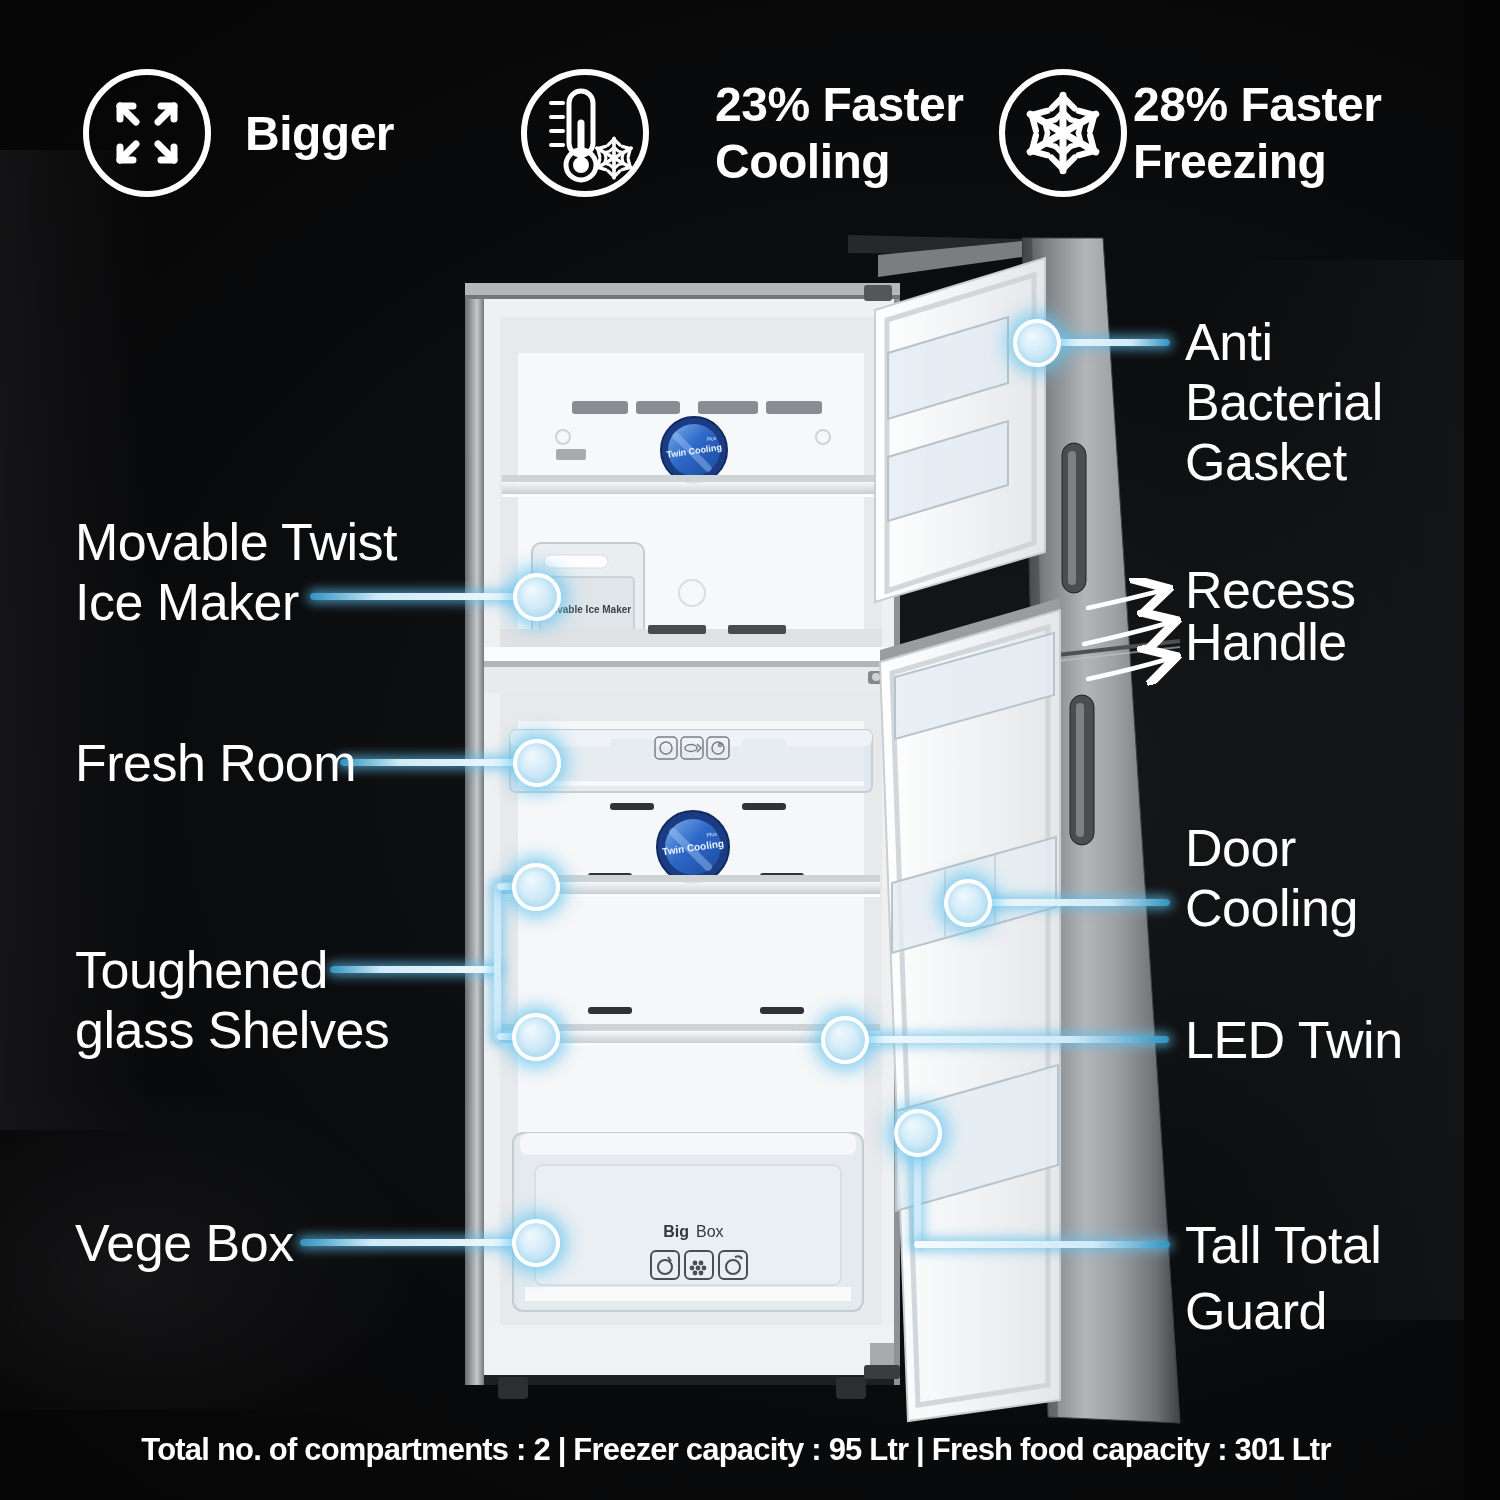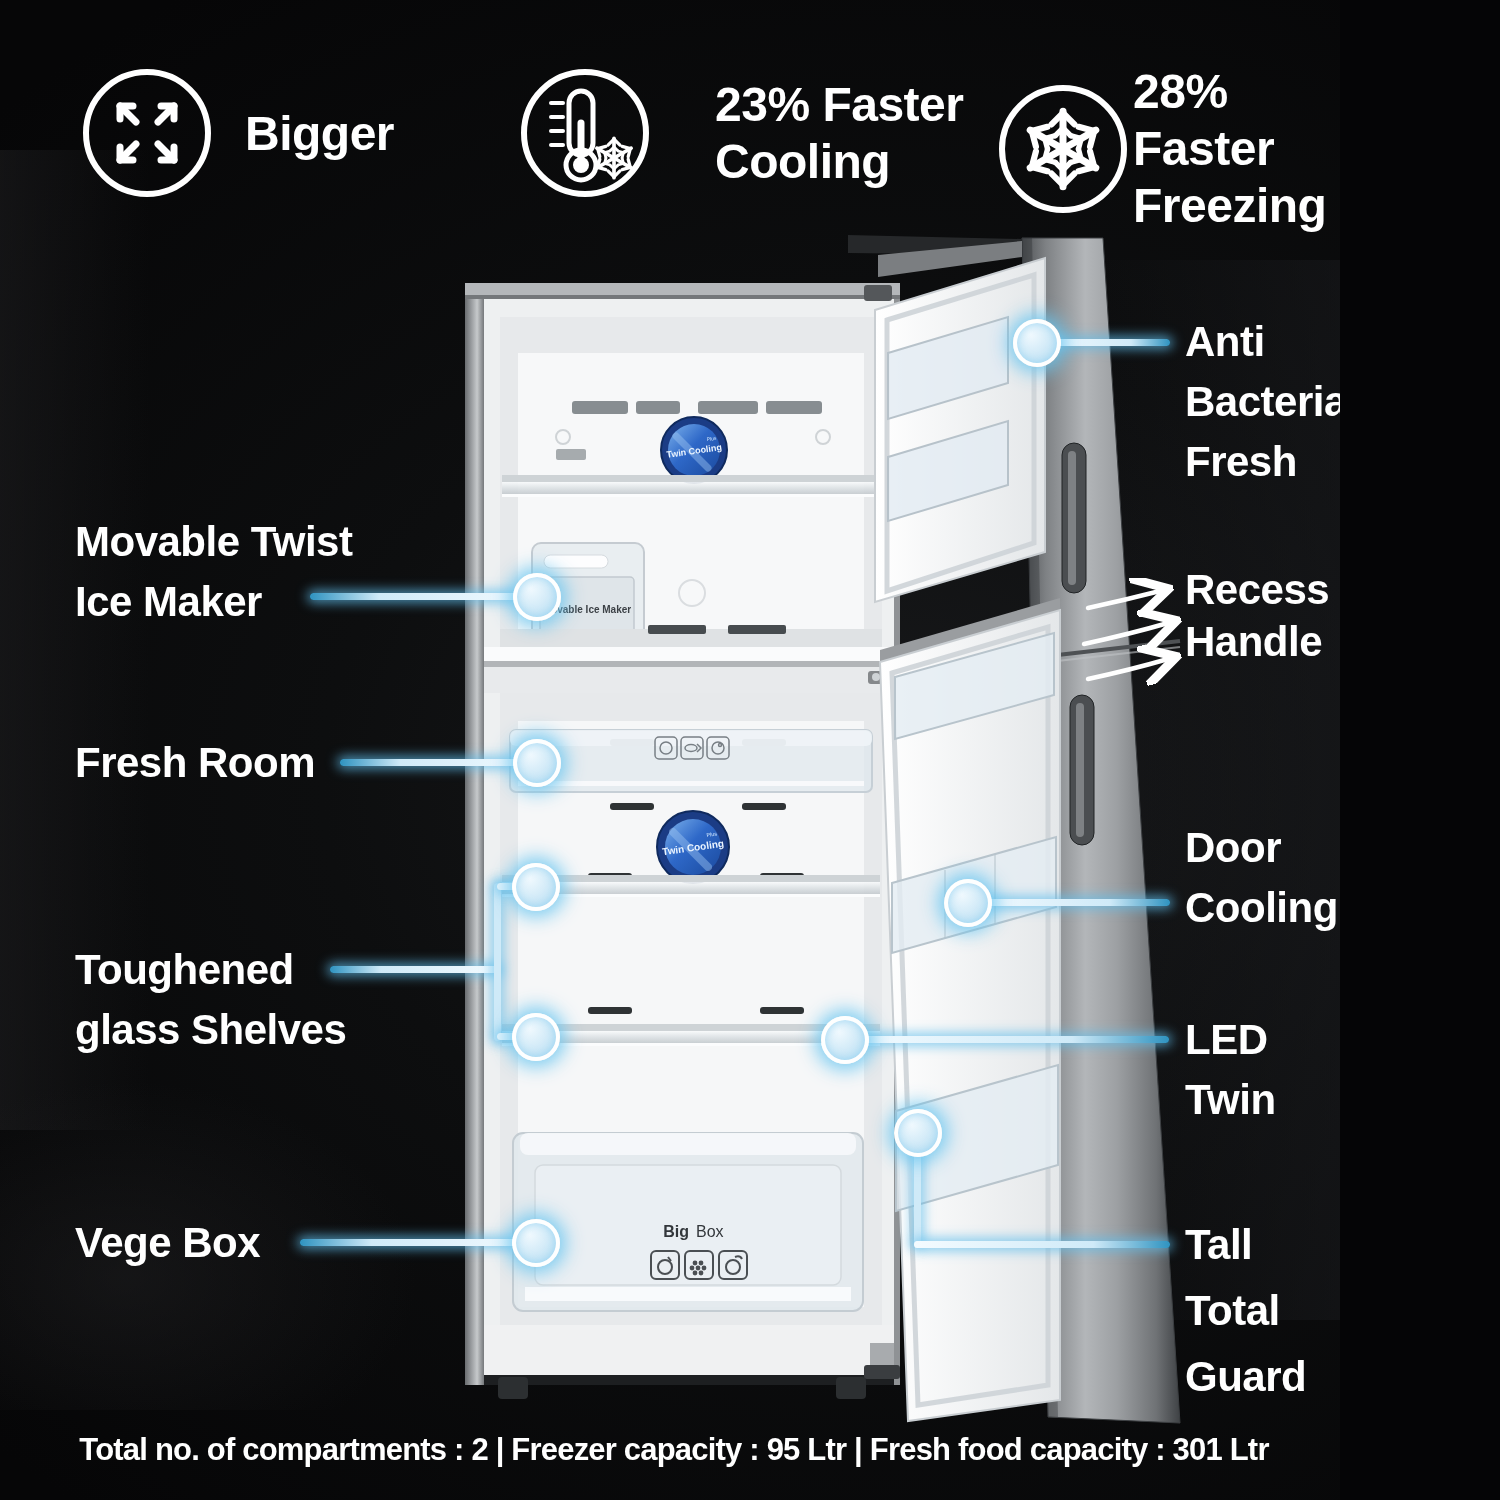--- a/index.html
+++ b/index.html
@@ -1,29 +1,29 @@
 <!DOCTYPE html>
 <html><head>
 <meta charset="utf-8">
 <style>
   html,body{margin:0;padding:0;background:#050506;}
   #canvas{
-    position:relative;width:1340px;height:1500px;overflow:hidden;
+    position:relative;width:1464px;height:1500px;overflow:hidden;
     background:radial-gradient(ellipse 1250px 950px at 66% 52%, #18191b 0%, #0d0e0f 45%, #060607 100%);
     font-family:"Liberation Sans","DejaVu Sans",sans-serif;
   }
   .bg-decor{position:absolute;pointer-events:none;}
   .bg-left{left:0;top:150px;width:150px;height:980px;background:linear-gradient(90deg,rgba(30,30,32,.55),rgba(0,0,0,0));}
   .bg-right{right:0;top:260px;width:280px;height:1060px;background:linear-gradient(270deg,rgba(26,27,30,.5),rgba(0,0,0,0));}
   .bg-floor{left:0;top:1080px;width:420px;height:330px;background:radial-gradient(ellipse at 30% 60%,rgba(36,36,38,.45),rgba(0,0,0,0) 70%);}
 
   .feature{position:absolute;display:flex;align-items:center;}
   .feature-icon{flex:0 0 auto;}
   .feature-text{color:#fff;font-weight:700;font-size:48px;line-height:57px;letter-spacing:-.5px;}
-  .label{position:absolute;color:#fff;font-weight:700;font-size:42px;line-height:60px;letter-spacing:-.5px;}
+  .label{position:absolute;color:#fff;font-weight:400;font-size:52px;line-height:60px;letter-spacing:-.5px;}
 
   .cline{position:absolute;height:7px;border-radius:4px;
     background:linear-gradient(90deg,#2f93c0 0%,#cfeaf8 30%,#f4fbff 100%);
     box-shadow:0 0 12px 3px rgba(96,190,235,.75);}
   .cline.rev{background:linear-gradient(90deg,#f4fbff 0%,#cfeaf8 70%,#2f93c0 100%);}
   .cline-v{position:absolute;width:7px;border-radius:4px;background:#cfeaf8;
     box-shadow:0 0 12px 3px rgba(96,190,235,.7);}
   .dot{position:absolute;width:40px;height:40px;border-radius:50%;transform:translate(-50%,-50%);
     background:radial-gradient(circle at 35% 30%,#f0f9fe 0%,#cfe9f7 55%,#b4dcf2 100%);
     border:4px solid rgba(255,255,255,.97);
@@ -390,21 +390,21 @@
     <div>Toughened</div>
     <div>glass Shelves</div>
   </div>
   <div class="label" style="left:75px;top:1213px;">
     <div>Vege Box</div>
   </div>
 
   <div class="label" style="left:1185px;top:312px;">
     <div>Anti</div>
     <div>Bacterial</div>
-    <div>Fresh</div>
+    <div>Gasket</div>
   </div>
   <div class="label" style="left:1185px;top:564px;line-height:52px;">
     <div>Recess</div>
     <div>Handle</div>
   </div>
   <div class="label" style="left:1185px;top:818px;">
     <div>Door</div>
     <div>Cooling</div>
   </div>
   <div class="label" style="left:1185px;top:1010px;">

